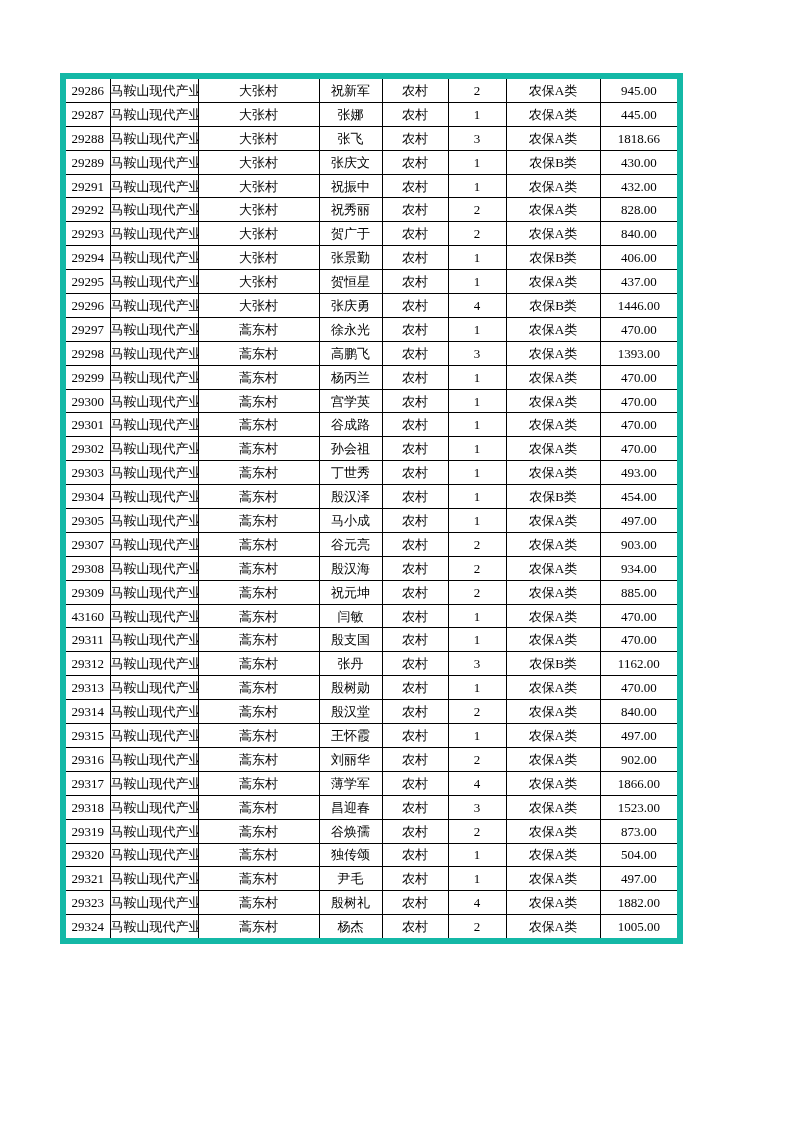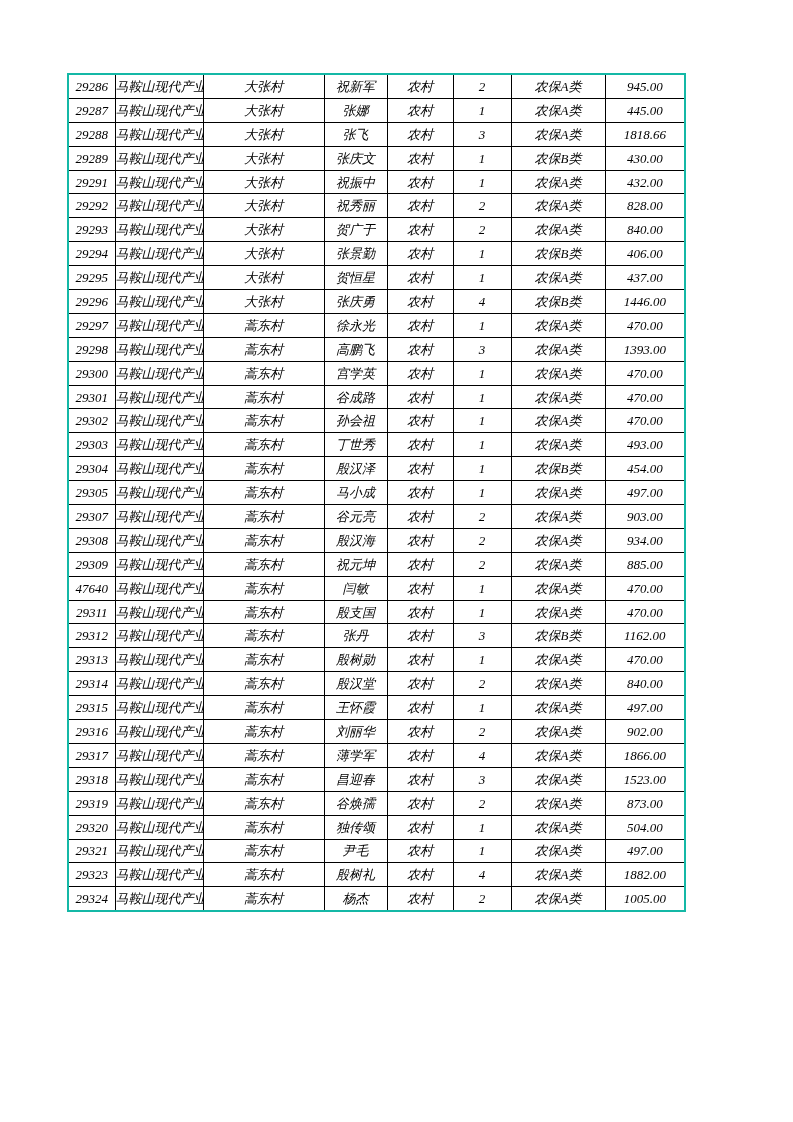--- a/index.html
+++ b/index.html
@@ -11,27 +11,26 @@
     position: relative;
     width: 793px;
     height: 1122px;
     background: #ffffff;
     overflow: hidden;
     font-family: "Liberation Serif", "DejaVu Serif", serif;
     color: #000000;
   }
   table.pay-table {
     position: absolute;
-    left: 67px;
+    left: 60px;
     top: 73px;
     border-collapse: collapse;
     table-layout: fixed;
     width: 617px;
-    border: 2px solid #14b8a6;
-    font-style: italic;
+    border: 6px solid #14b8a6;
   }
   table.pay-table td {
     border: 1px solid #000000;
     height: 22.9px; 
     padding: 0;
     font-size: 13px;
     line-height: 1;
     vertical-align: middle;
     text-align: center;
     white-space: nowrap;
@@ -183,20 +182,30 @@
           <td class="col-id"><span>29298</span></td>
           <td class="col-unit"><span>马鞍山现代产业</span></td>
           <td class="col-village"><span>蒿东村</span></td>
           <td class="col-name"><span>高鹏飞</span></td>
           <td class="col-residence"><span>农村</span></td>
           <td class="col-count"><span>3</span></td>
           <td class="col-category"><span>农保A类</span></td>
           <td class="col-amount"><span>1393.00</span></td>
         </tr>
         <tr>
+          <td class="col-id"><span>29299</span></td>
+          <td class="col-unit"><span>马鞍山现代产业</span></td>
+          <td class="col-village"><span>蒿东村</span></td>
+          <td class="col-name"><span>杨丙兰</span></td>
+          <td class="col-residence"><span>农村</span></td>
+          <td class="col-count"><span>1</span></td>
+          <td class="col-category"><span>农保A类</span></td>
+          <td class="col-amount"><span>470.00</span></td>
+        </tr>
+        <tr>
           <td class="col-id"><span>29300</span></td>
           <td class="col-unit"><span>马鞍山现代产业</span></td>
           <td class="col-village"><span>蒿东村</span></td>
           <td class="col-name"><span>宫学英</span></td>
           <td class="col-residence"><span>农村</span></td>
           <td class="col-count"><span>1</span></td>
           <td class="col-category"><span>农保A类</span></td>
           <td class="col-amount"><span>470.00</span></td>
         </tr>
         <tr>
@@ -273,21 +282,21 @@
           <td class="col-id"><span>29309</span></td>
           <td class="col-unit"><span>马鞍山现代产业</span></td>
           <td class="col-village"><span>蒿东村</span></td>
           <td class="col-name"><span>祝元坤</span></td>
           <td class="col-residence"><span>农村</span></td>
           <td class="col-count"><span>2</span></td>
           <td class="col-category"><span>农保A类</span></td>
           <td class="col-amount"><span>885.00</span></td>
         </tr>
         <tr>
-          <td class="col-id"><span>47640</span></td>
+          <td class="col-id"><span>43160</span></td>
           <td class="col-unit"><span>马鞍山现代产业</span></td>
           <td class="col-village"><span>蒿东村</span></td>
           <td class="col-name"><span>闫敏</span></td>
           <td class="col-residence"><span>农村</span></td>
           <td class="col-count"><span>1</span></td>
           <td class="col-category"><span>农保A类</span></td>
           <td class="col-amount"><span>470.00</span></td>
         </tr>
         <tr>
           <td class="col-id"><span>29311</span></td>

